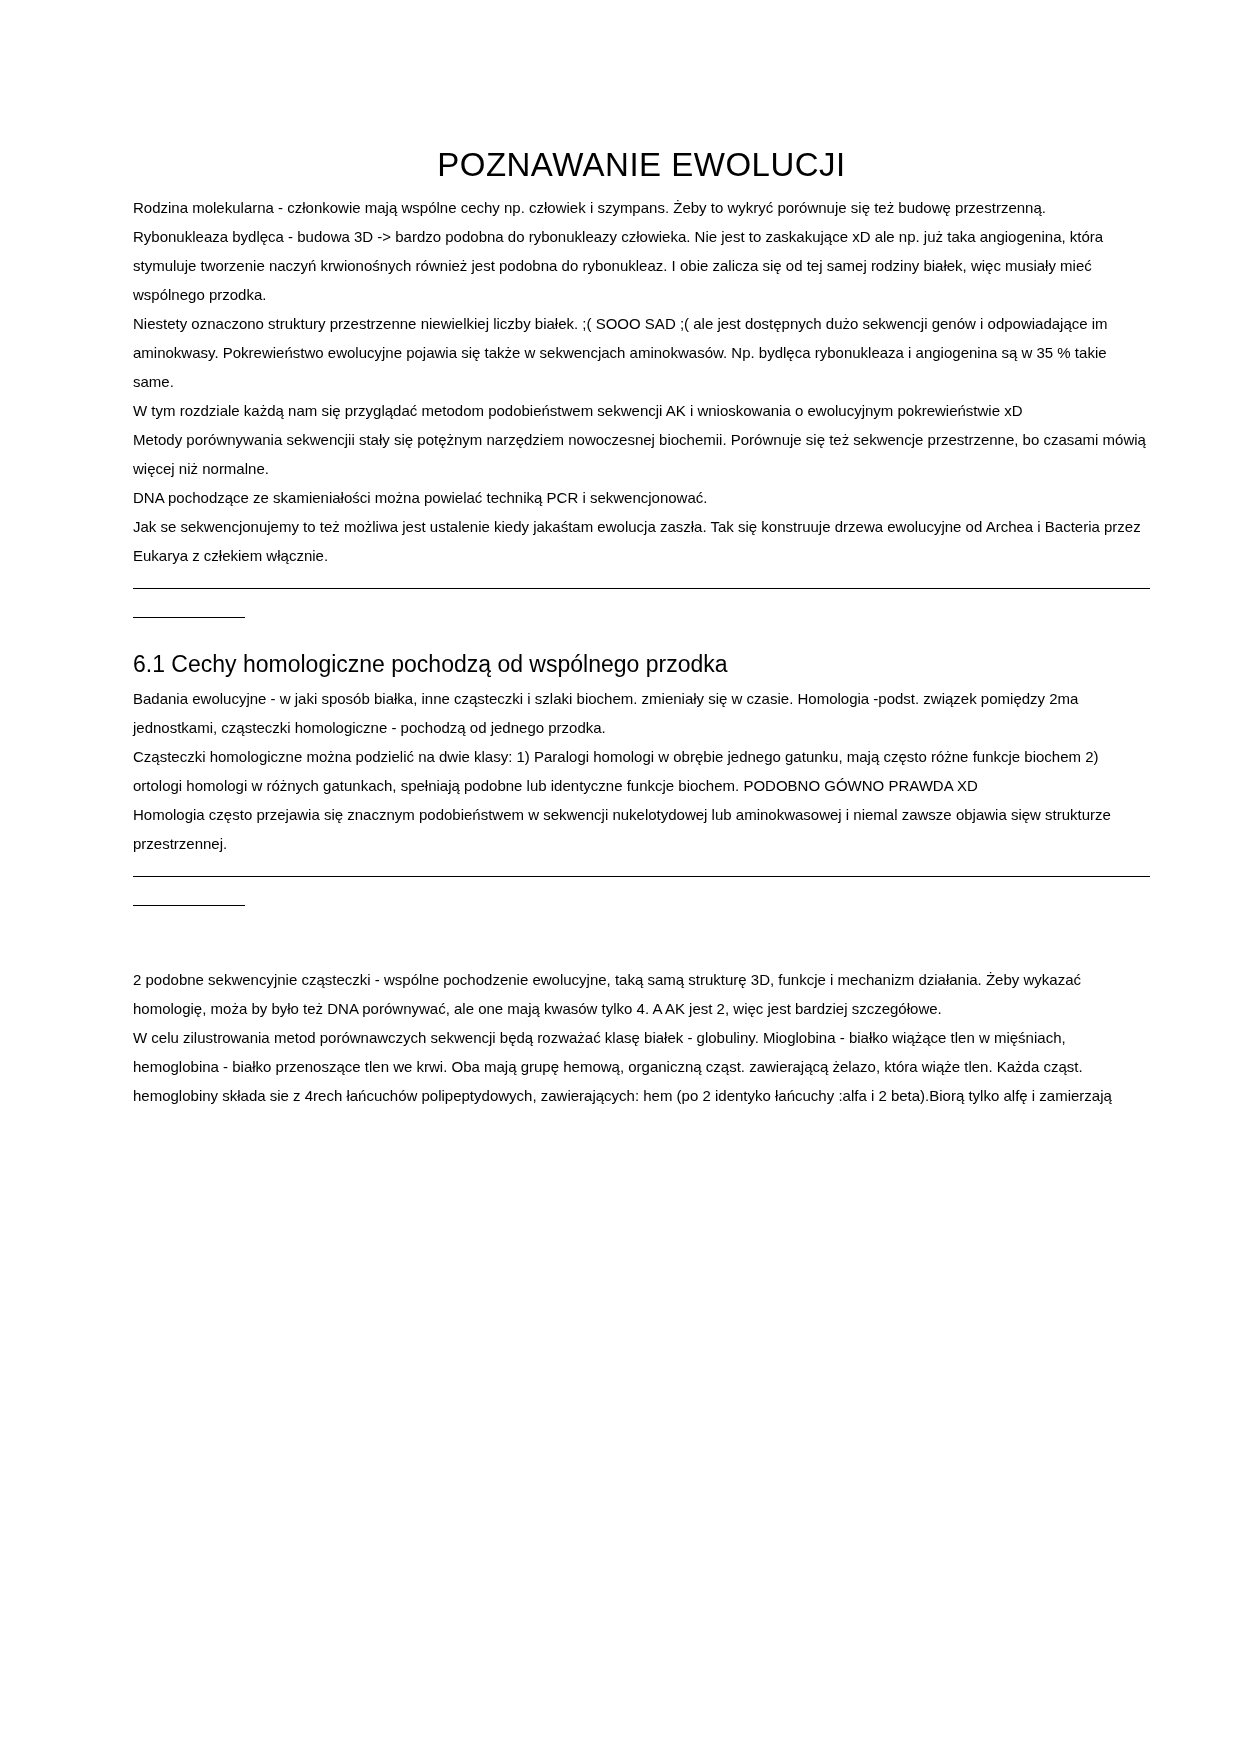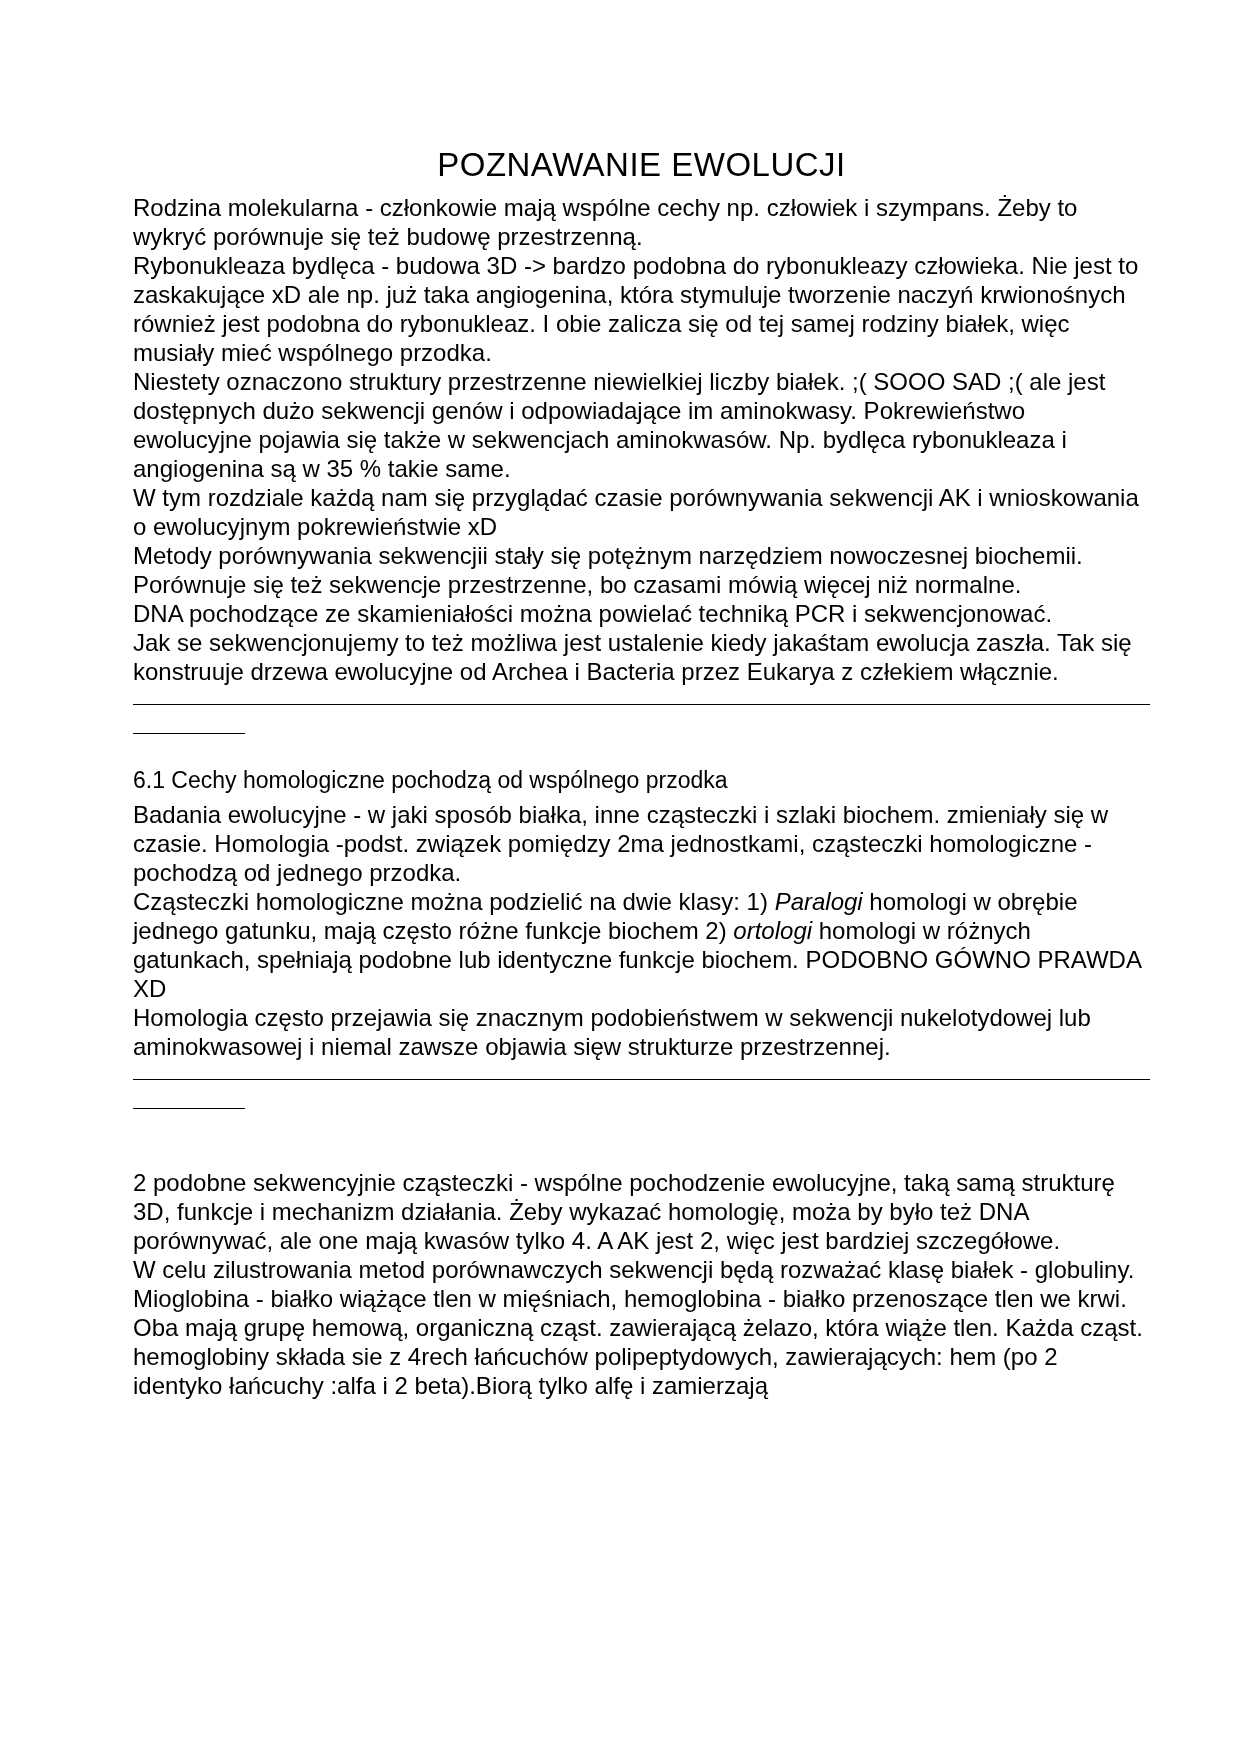--- a/index.html
+++ b/index.html
@@ -19,21 +19,21 @@
     color: #000000;
   }
   .title {
     font-size: 33px;
     font-weight: 400;
     text-align: center;
     margin: 0 0 9px 0;
     letter-spacing: 0.5px;
   }
   p.body-text {
-    font-size: 24px;
+    font-size: 15px;
     line-height: 29px;
     margin: 0;
   }
   .divider-block {
     margin-top: 18px;
     margin-bottom: 30px;
   }
   .hr-long {
     border-top: 1px solid #000000;
     width: 100%;
@@ -45,39 +45,38 @@
     height: 0;
     margin-top: 28px;
   }
   h2.section-heading {
     font-size: 23px;
     font-weight: 400;
     line-height: 33px;
     margin: 0 0 3px 0;
   }
   .italic {
-    font-style: italic;
     text-align: right;
   }
   .para-gap {
     height: 29px;
   }
 </style>
 </head>
 <body>
 
 <div class="page">
 
   <h1 class="title">POZNAWANIE EWOLUCJI</h1>
 
   <div>
     <p class="body-text">Rodzina molekularna - członkowie mają wspólne cechy np. człowiek i szympans. Żeby to wykryć porównuje się też budowę przestrzenną.</p>
     <p class="body-text">Rybonukleaza bydlęca - budowa 3D -&gt; bardzo podobna do rybonukleazy człowieka. Nie jest to zaskakujące xD ale np. już taka angiogenina, która stymuluje tworzenie naczyń krwionośnych również jest podobna do rybonukleaz. I obie zalicza się od tej samej rodziny białek, więc musiały mieć wspólnego przodka.</p>
     <p class="body-text">Niestety oznaczono struktury przestrzenne niewielkiej liczby białek.  ;( SOOO SAD ;( ale jest dostępnych dużo sekwencji genów i odpowiadające im aminokwasy. Pokrewieństwo ewolucyjne pojawia się także w sekwencjach aminokwasów. Np. bydlęca rybonukleaza i angiogenina są w 35 % takie same.</p>
-    <p class="body-text">W tym rozdziale każdą nam się przyglądać czasie porównywania sekwencji AK i wnioskowania o ewolucyjnym pokrewieństwie xD</p>
+    <p class="body-text">W tym rozdziale każdą nam się przyglądać metodom podobieństwem sekwencji AK i wnioskowania o ewolucyjnym pokrewieństwie xD</p>
     <p class="body-text">Metody porównywania sekwencjii stały się potężnym narzędziem nowoczesnej biochemii. Porównuje się też sekwencje przestrzenne, bo czasami mówią więcej niż normalne.</p>
     <p class="body-text">DNA pochodzące ze skamieniałości można powielać techniką PCR i sekwencjonować.</p>
     <p class="body-text">Jak se sekwencjonujemy to też możliwa jest ustalenie kiedy jakaśtam ewolucja zaszła. Tak się konstruuje drzewa ewolucyjne od Archea i Bacteria przez Eukarya z człekiem włącznie.</p>
   </div>
 
   <div class="divider-block">
     <div class="hr-long"></div>
     <div class="hr-short"></div>
   </div>
 

